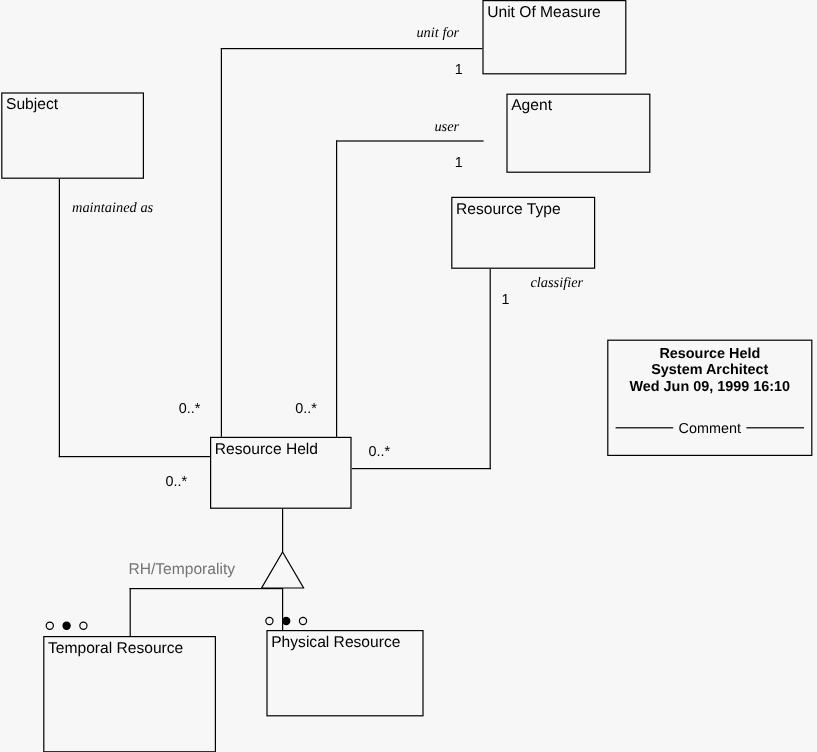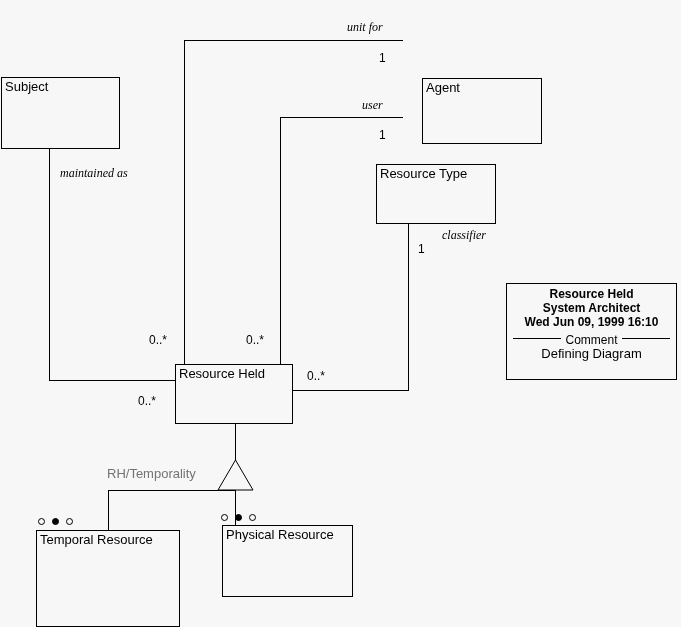--- a/index.html
+++ b/index.html
@@ -97,21 +97,21 @@
   #title-block .tline {
     font-size: 12px;
     line-height: 14px;
     font-weight: bold;
     color: #000;
     white-space: nowrap;
   }
   #title-block .sepwrap {
     position: relative;
     height: 16px;
-    margin-top: 1px;
+    margin-top: 19px;
   }
   #title-block .sepwrap .seprule {
     position: absolute;
     left: 6px;
     right: 6px;
     top: 8px;
     border-top: 1px solid #000;
     height: 0;
   }
   #title-block .sepwrap .septext {
@@ -148,20 +148,23 @@
   <div class="hline" style="left:49px; top:380px; width:127px;"></div>
 
   <div class="vline" style="left:235px; top:424px; height:36px;"></div>
   <svg class="gentriangle" style="left:217px; top:459px;" width="37" height="32" viewBox="0 0 37 32">
     <polygon points="18.5,1 36,31 1,31" fill="#f7f7f7" stroke="#000" stroke-width="1"></polygon>
   </svg>
   <div class="hline" style="left:108px; top:490px; width:128px;"></div>
   <div class="vline" style="left:108px; top:490px; height:41px;"></div>
   <div class="vline" style="left:235px; top:490px; height:36px;"></div>
 
+  <div class="umlbox" style="left:402px; top:0px; width:120px; height:62px;">
+    <span class="cname">Unit Of Measure</span>
+  </div>
 
   <div class="umlbox" style="left:402px; top:78px; width:120px; height:66px;margin-left:20px;">
     <span class="cname">Agent</span>
   </div>
 
   <div class="umlbox" style="left:376px; top:164px; width:120px; height:60px;text-align:center;">
     <span class="cname">Resource Type</span>
   </div>
 
   <div class="umlbox" style="left:1px; top:77px; width:119px; height:72px;">
@@ -207,16 +210,15 @@
   <div class="plainlabel" style="left:107px; top:467px;">RH/Temporality</div>
 
   <div id="title-block" style="left:506px; top:283px; width:171px; height:97px;">
     <div class="tline">Resource Held</div>
     <div class="tline">System Architect</div>
     <div class="tline">Wed Jun 09, 1999  16:10</div>
     <div class="sepwrap">
       <div class="seprule"></div>
       <span class="septext">Comment</span>
     </div>
-    <div class="cline">Defining Diagram</div>
   </div>
 
 </div>
 
 </body></html>

